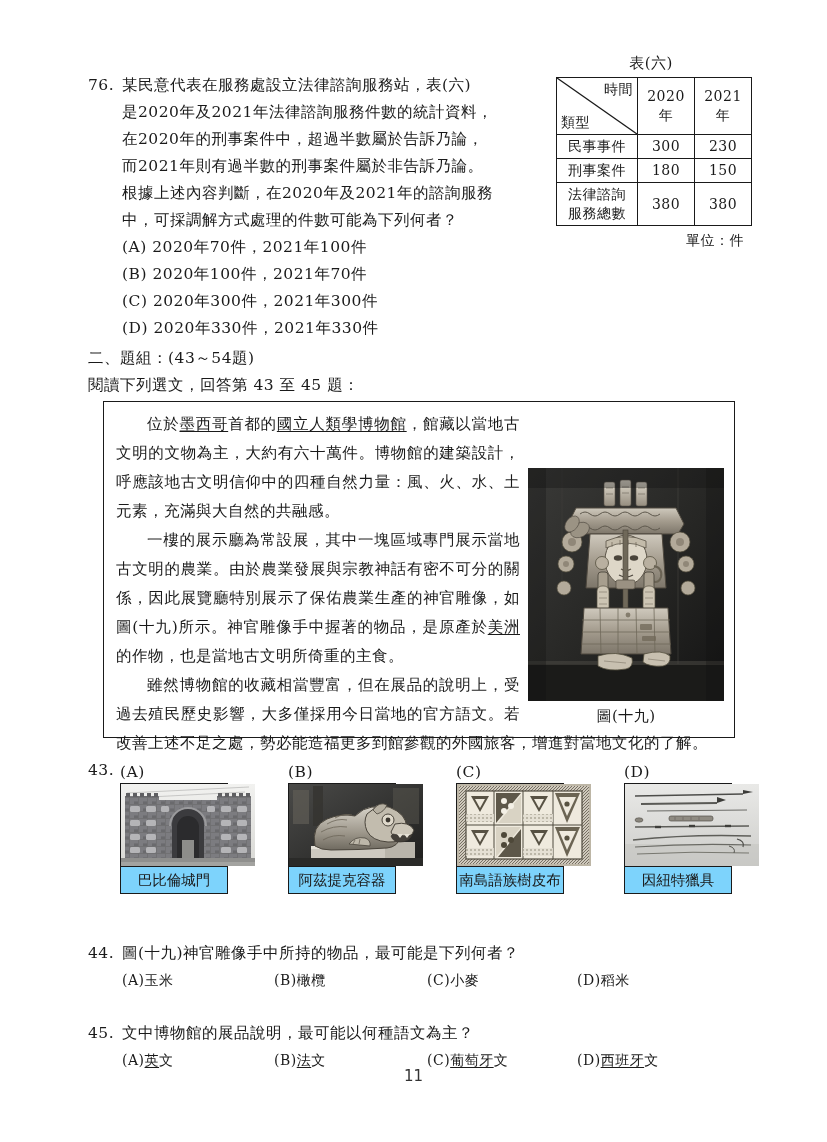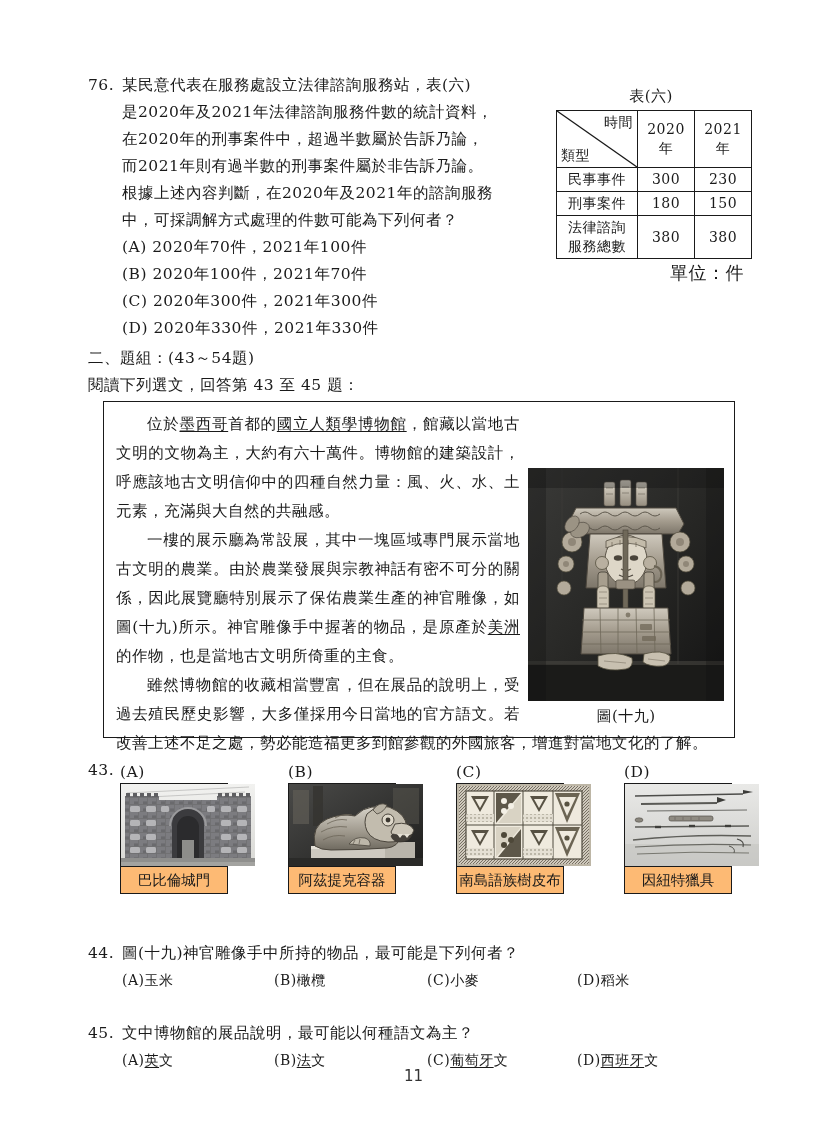--- a/index.html
+++ b/index.html
@@ -52,21 +52,21 @@
     line-height: 27px;
   }
   #q42 .qbody { width: 420px; }
   .stem-line { white-space: nowrap; }
   .opt-line { white-space: nowrap; }
 
   
   #table-six-wrap {
     position: absolute;
     left: 556px;
-    top: 85px;
+    top: 52px;
     width: 190px;
   }
   #table-six-title {
     text-align: center;
     font-size: 15px;
     line-height: 22px;
     margin-bottom: 3px;
   }
   table.six {
     border-collapse: collapse;
@@ -102,21 +102,21 @@
   }
   td.diag .dl-bot {
     position: absolute;
     left: 4px; bottom: 2px;
     font-size: 14px;
     line-height: 19px;
   }
   td.twoline { line-height: 19px; }
   #table-unit {
     text-align: right;
-    font-size: 18px;
+    font-size: 14px;
     line-height: 22px;
     margin-top: 3px;
     padding-right: 2px;
   }
 
   
   #section-head {
     position: absolute;
     left: 88px;
     top: 345px;
@@ -196,21 +196,21 @@
   }
   .opt-letter {
     font-size: 15.5px;
     line-height: 22px;
     height: 22px;
   }
   .opt-frame {
     width: 108px;
     border: 1px solid #1a1a1a;
     box-sizing: border-box;
-    background: #fdba74;
+    background: #7dd3fc;
   }
   .opt-pic {
     width: 134px;
     height: 82px;
     display: block;
     overflow: hidden;
     position: relative;
   }
   .opt-pic svg { display: block; width: 100%; height: 100%; }
   .opt-cap {

